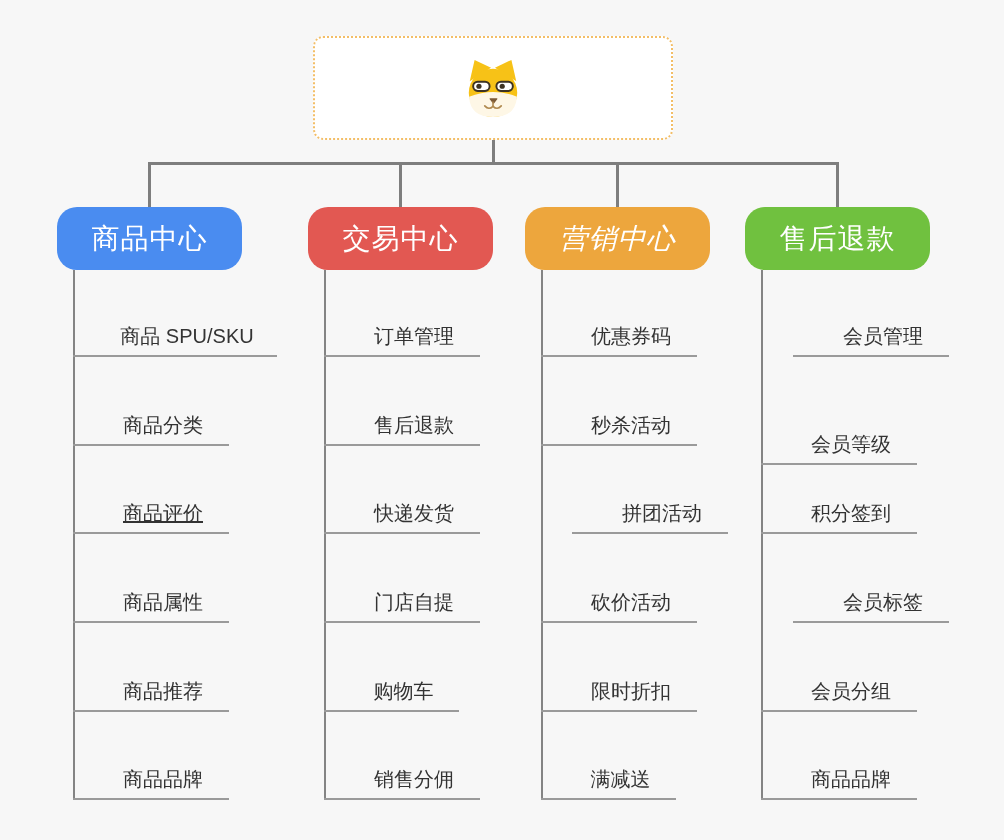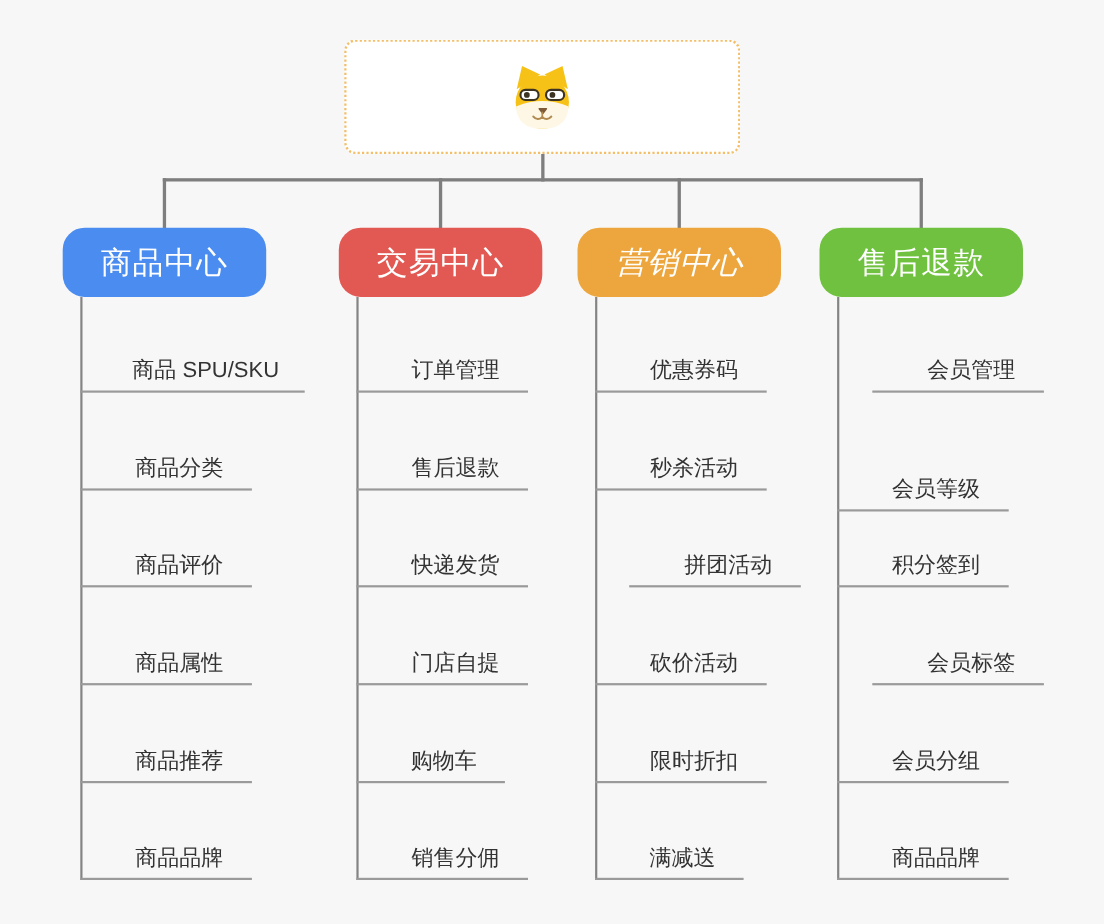--- a/index.html
+++ b/index.html
@@ -72,21 +72,21 @@
   </div>
 
   <div id="graph">
       <div class="line" style="left: 491.5px; top: 140px; width: 3px; height: 25px;"></div>
       <div class="line" style="left: 148px; top: 162px; width: 691px; height: 3px;"></div>
       <div class="line" style="left: 148px; top: 162px; width: 3px; height: 46px;"></div>
       <div class="branch-header" style="left: 57px; top: 207px; width: 185px; height: 63px; background: rgb(74, 140, 240);">商品中心</div>
       <div class="trunk" style="left: 73px; top: 270px; height: 530px;"></div>
       <div class="item" style="left: 73px; top: 322px; width: 204px;">商品 SPU/SKU</div>
       <div class="item" style="left: 73px; top: 411px; width: 156px;">商品分类</div>
-      <div class="item" style="left: 73px; top: 499px; width: 156px;">商品评价</div>
+      <div class="item" style="left: 73px; top: 499px; width: 156px; text-decoration: underline;">商品评价</div>
       <div class="item" style="left: 73px; top: 588px; width: 156px;">商品属性</div>
       <div class="item" style="left: 73px; top: 677px; width: 156px;">商品推荐</div>
       <div class="item" style="left: 73px; top: 765px; width: 156px;">商品品牌</div>
       <div class="line" style="left: 399px; top: 162px; width: 3px; height: 46px;"></div>
       <div class="branch-header" style="left: 308px; top: 207px; width: 185px; height: 63px; background: rgb(226, 88, 82);">交易中心</div>
       <div class="trunk" style="left: 324px; top: 270px; height: 530px;"></div>
       <div class="item" style="left: 324px; top: 322px; width: 156px;">订单管理</div>
       <div class="item" style="left: 324px; top: 411px; width: 156px;">售后退款</div>
       <div class="item" style="left: 324px; top: 499px; width: 156px;">快递发货</div>
       <div class="item" style="left: 324px; top: 588px; width: 156px;">门店自提</div>

